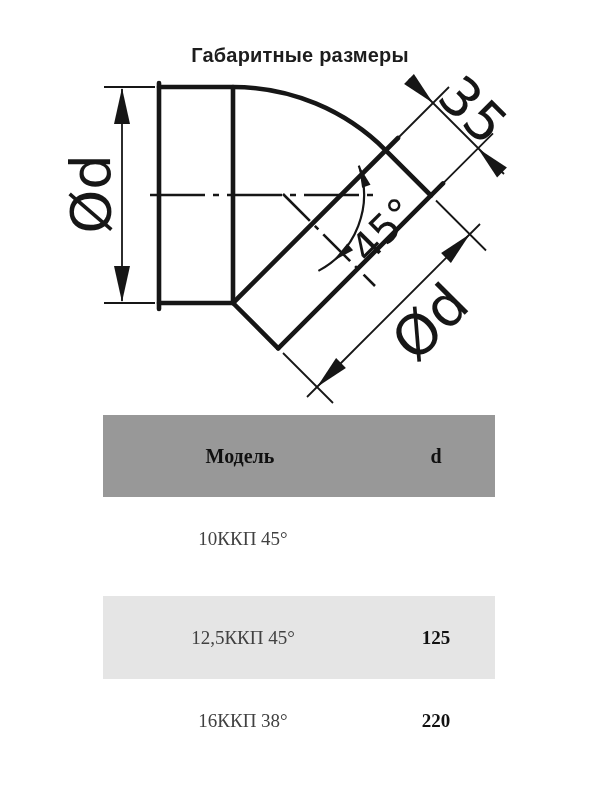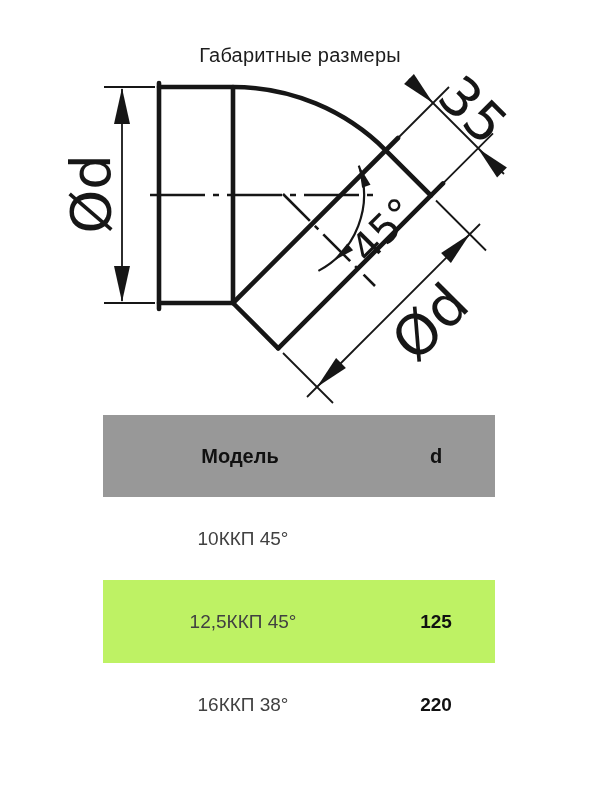--- a/index.html
+++ b/index.html
@@ -2,48 +2,48 @@
 <html><head>
 <meta charset="utf-8">
 <style>
   html,body{margin:0;padding:0;}
   body{
     width:600px;height:800px;position:relative;overflow:hidden;
     background:#ffffff;font-family:"Liberation Sans",sans-serif;
   }
   .title{
     position:absolute;top:44px;left:0;width:600px;
-    text-align:center;font-size:20px;font-weight:400;color:#1d1d1d;
+    text-align:center;font-size:20px;font-weight:700;color:#1d1d1d;
     letter-spacing:.2px;
   }
   svg.drawing{position:absolute;top:0;left:0;}
   svg.drawing text{
     font-family:"DejaVu Sans","Liberation Sans",sans-serif;
     fill:#161616;
   }
   .dim-big{font-size:56px;}
   .dim-mid{font-size:54px;}
   .dim-small{font-size:40px;}
 
   .spec-table{
     position:absolute;left:103px;top:415px;width:392px;
-    font-size:19px;color:#111;
+    font-size:19px;color:#111;font-family:Liberation Serif, serif;
   }
   .spec-table .trow{
     display:flex;align-items:center;height:83px;box-sizing:border-box;
   }
   .spec-table .thead{
     height:82px;background:#989898;font-weight:700;font-size:20px;color:#101010;
   }
   .cell-model{width:274px;box-sizing:border-box;}
   .cell-d{width:118px;text-align:center;box-sizing:border-box;}
   .thead .cell-model{text-align:center;}
   .trow.body .cell-model{text-align:center;padding-left:6px;color:#414141;font-weight:400;}
   .trow.body .cell-d{font-weight:700;color:#111;}
-  .trow.alt{background:#bef264;}
+  .trow.alt{background:#e5e5e5;margin-top:16px;}
 </style>
 </head>
 <body>
 
 <div class="title">Габаритные размеры</div>
 
 <svg class="drawing" width="600" height="412" viewBox="0 0 600 412">
 
   <g stroke="#161616" stroke-width="1.8" fill="none">
     <path d="M155 87 H104"></path>

